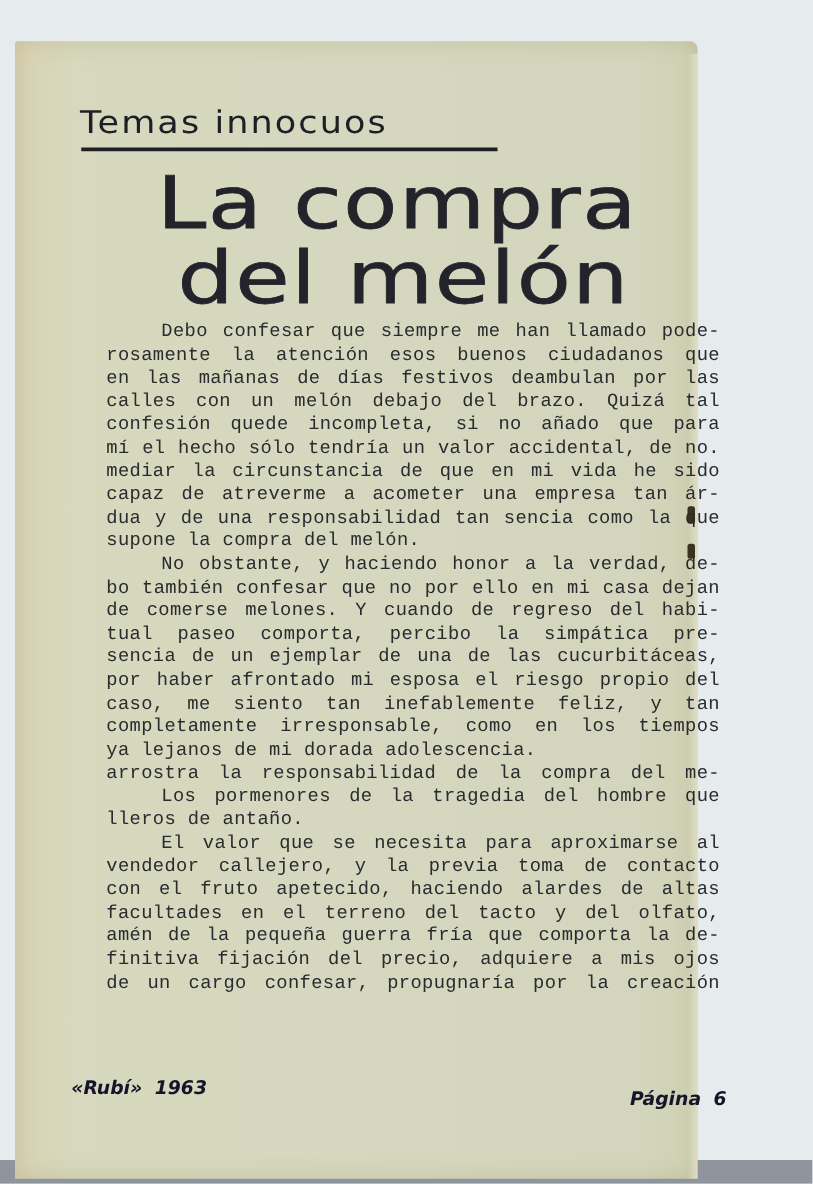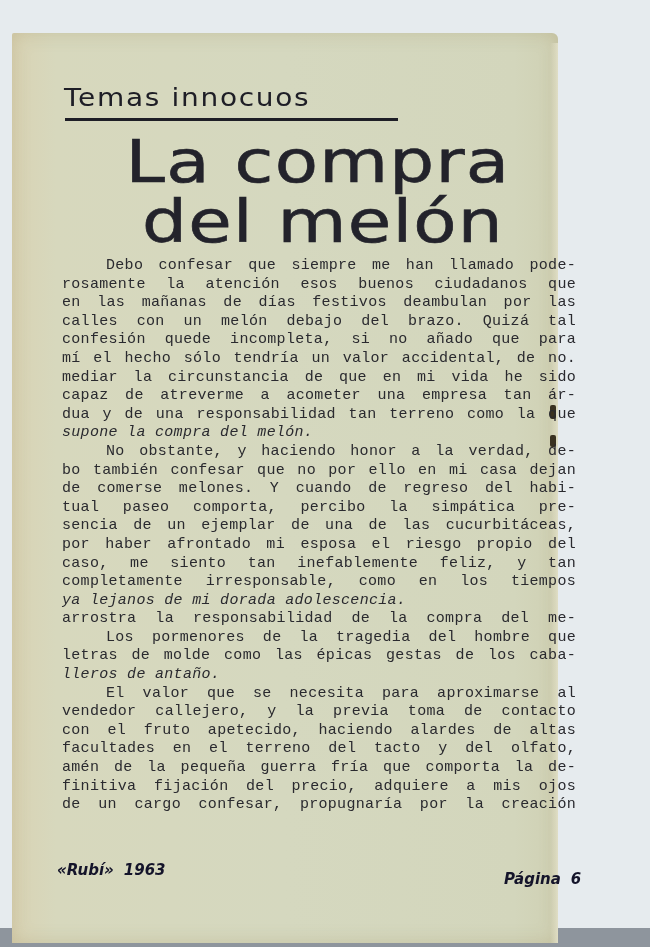--- a/index.html
+++ b/index.html
@@ -96,27 +96,27 @@
       line-height: 18.6px;
       color: #2a2a2f;
     }
     .body-text .line {
       display: block;
       white-space: nowrap;
       text-align: justify;
       text-align-last: justify;
       height: 18.6px;
       letter-spacing: 0.3px;
+      margin-left: 23px;
     }
     .body-text .line.indent {
       padding-left: 44px;
     }
     .body-text .line.last {
       text-align-last: left;
-      font-style: italic;
     }
 
     .footer-left {
       position: absolute;
       left: 45px;
       top: 828px;
       font-family: "DejaVu Sans", sans-serif;
       font-style: italic;
       font-weight: bold;
       font-size: 15px;
@@ -157,34 +157,33 @@
 
   <div class="body-text" id="body-text">
       <span class="line indent">Debo confesar que siempre me han llamado pode-</span>
       <span class="line">rosamente la atención esos buenos ciudadanos que</span>
       <span class="line">en las mañanas de días festivos deambulan por las</span>
       <span class="line">calles con un melón debajo del brazo. Quizá tal</span>
       <span class="line">confesión quede incompleta, si no añado que para</span>
       <span class="line">mí el hecho sólo tendría un valor accidental, de no.</span>
       <span class="line">mediar la circunstancia de que en mi vida he sido</span>
       <span class="line">capaz de atreverme a acometer una empresa tan ár-</span>
-      <span class="line">dua y de una responsabilidad tan terreno como la que</span>
+      <span class="line">dua y de una responsabilidad tan sencia como la que</span>
       <span class="line last">supone la compra del melón.</span>
       <span class="line indent">No obstante, y haciendo honor a la verdad, de-</span>
       <span class="line">bo también confesar que no por ello en mi casa dejan</span>
       <span class="line">de comerse melones. Y cuando de regreso del habi-</span>
       <span class="line">tual paseo comporta, percibo la simpática pre-</span>
       <span class="line">sencia de un ejemplar de una de las cucurbitáceas,</span>
       <span class="line">por haber afrontado mi esposa el riesgo propio del</span>
       <span class="line">caso, me siento tan inefablemente feliz, y tan</span>
       <span class="line">completamente irresponsable, como en los tiempos</span>
       <span class="line last">ya lejanos de mi dorada adolescencia.</span>
       <span class="line">arrostra la responsabilidad de la compra del me-</span>
       <span class="line indent">Los pormenores de la tragedia del hombre que</span>
-      <span class="line">letras de molde como las épicas gestas de los caba-</span>
       <span class="line last">lleros de antaño.</span>
       <span class="line indent">El valor que se necesita para aproximarse al</span>
       <span class="line">vendedor callejero, y la previa toma de contacto</span>
       <span class="line">con el fruto apetecido, haciendo alardes de altas</span>
       <span class="line">facultades en el terreno del tacto y del olfato,</span>
       <span class="line">amén de la pequeña guerra fría que comporta la de-</span>
       <span class="line">finitiva fijación del precio, adquiere a mis ojos</span>
       <span class="line">de un cargo confesar, propugnaría por la creación</span>
     </div>
 

